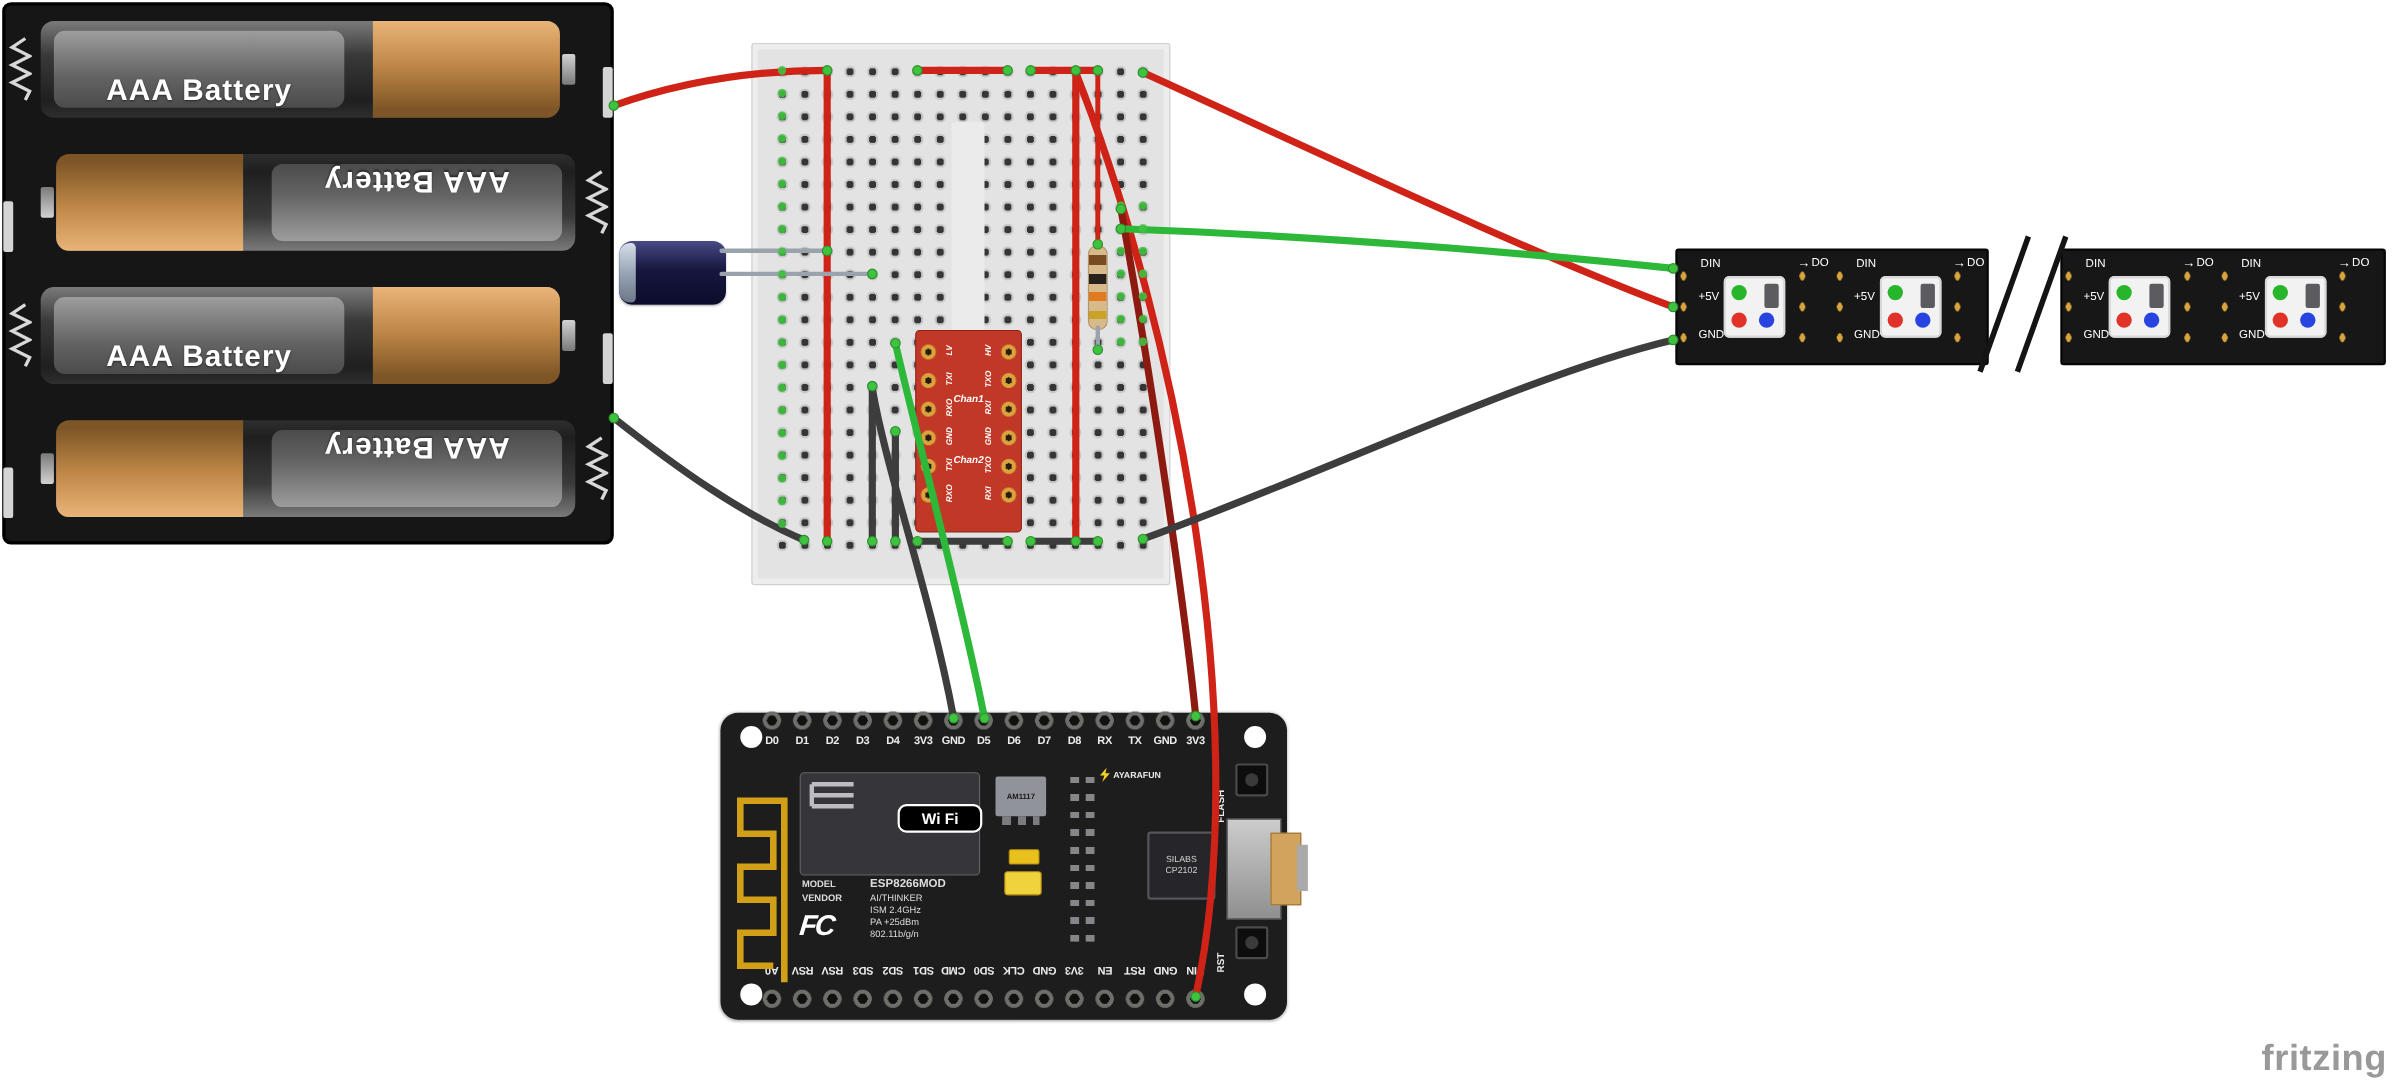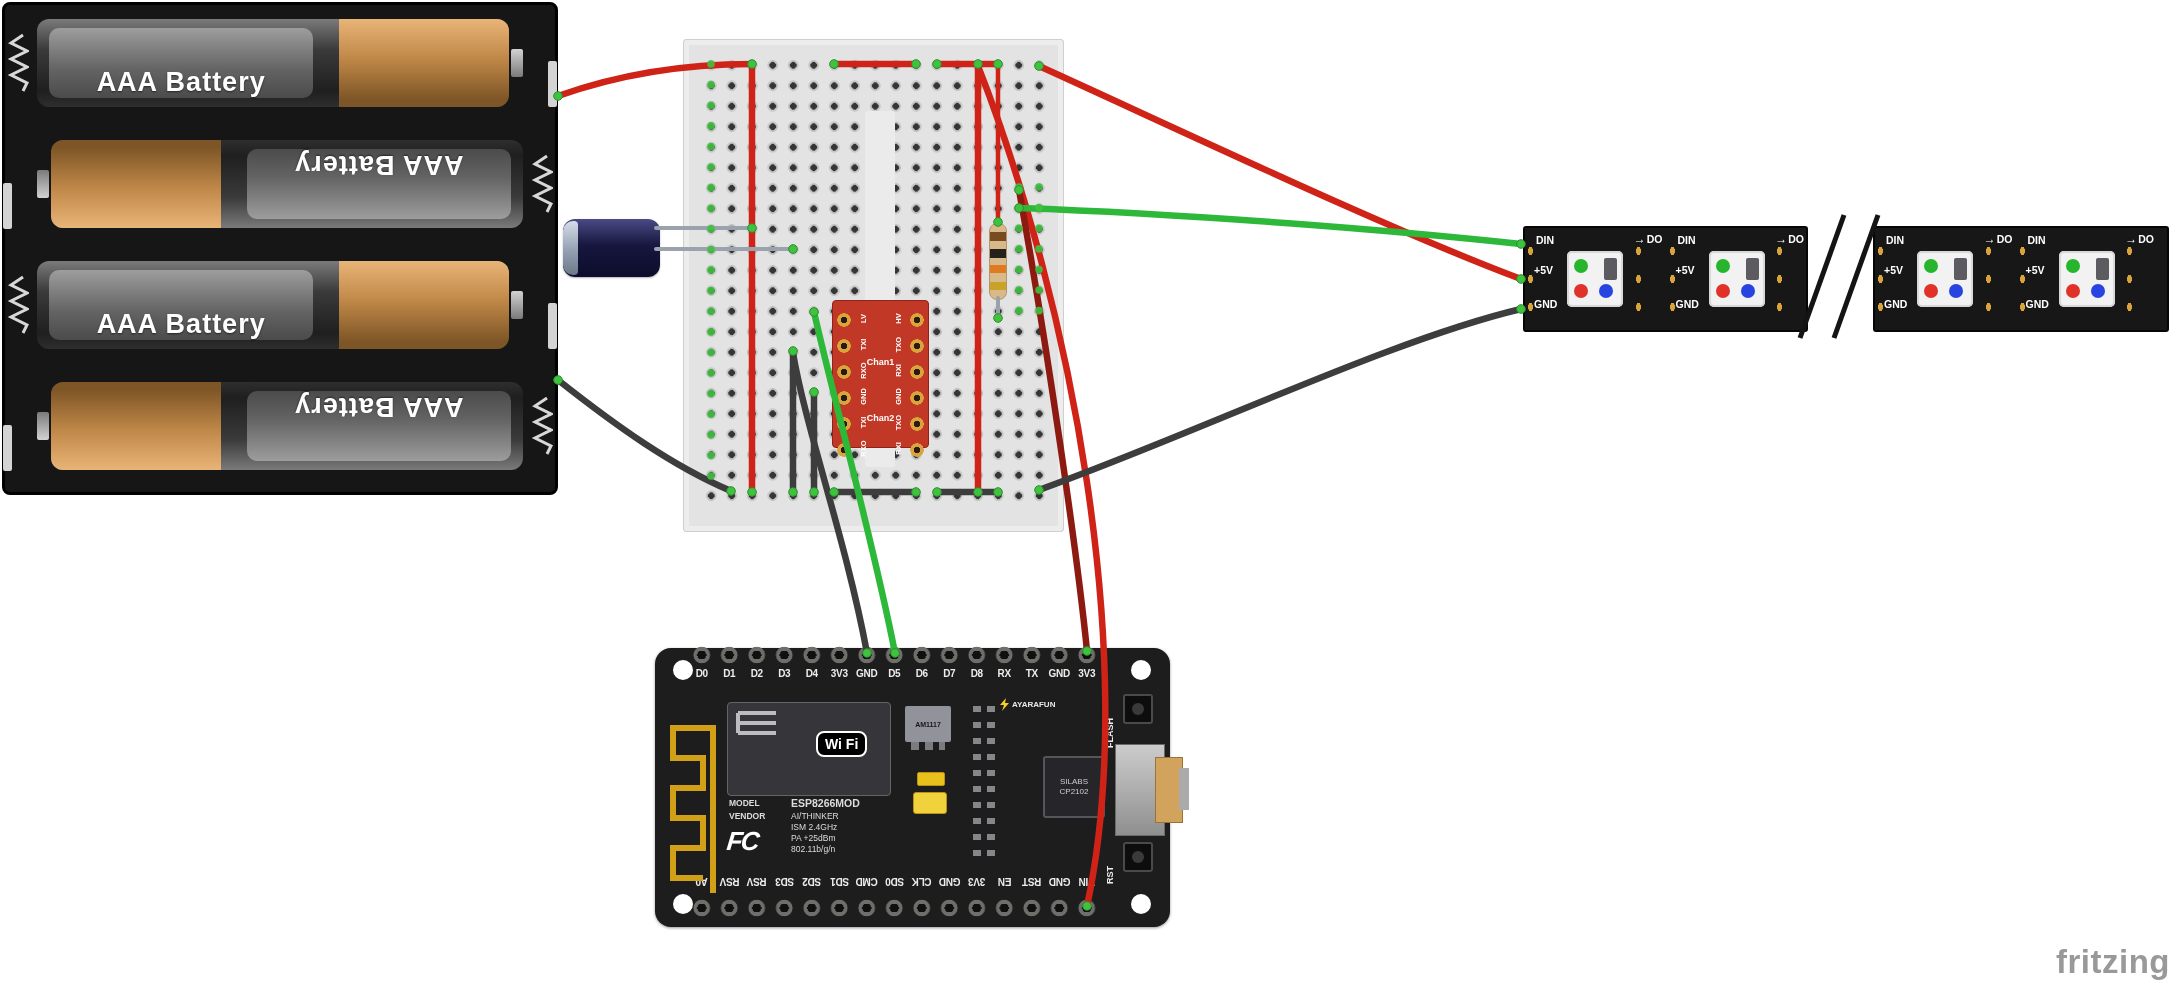--- a/index.html
+++ b/index.html
@@ -37,22 +37,22 @@
   .capacitor{position:absolute;left:563px;top:219px;width:97px;height:58px;border-radius:12px;
              background:linear-gradient(180deg,#4a4a86,#17173f 45%,#0c0c2c);box-shadow:0 1px 2px rgba(0,0,0,.3);}
   .cap-cap{position:absolute;left:0;top:2px;bottom:2px;width:15px;border-radius:10px 4px 4px 10px;
            background:linear-gradient(180deg,#d5dde8,#93a0b2 55%,#6d7888);}
   
   .resistor{position:absolute;left:989px;top:223px;width:18px;height:77px;border-radius:8px;
     background:linear-gradient(180deg,#d8b98a 0 11%,#7a4a21 11% 23%,#d8b98a 23% 34%,#26211c 34% 45%,
                #d8b98a 45% 55%,#e07a20 55% 66%,#d8b98a 66% 78%,#c9a227 78% 88%,#d8b98a 88% 100%);
     border:1px solid #b39468;box-sizing:border-box;}
   
-  .level-converter{position:absolute;left:832px;top:300px;width:97px;height:148px;background:#c13926;
-                   border:1px solid #8e2417;border-radius:4px;box-sizing:border-box;}
+  .level-converter{position:absolute;left:832px;top:300px;width:97px;height:184px;background:#c13926;
+                   border:1px solid #8e2417;border-radius:4px;box-sizing:border-box;font-style:italic;}
   .lc-pads{position:absolute;top:6px;width:18px;height:156px;background-repeat:repeat-y;
     background-image:radial-gradient(circle 7px at 9px 13px,#2b1a10 0 3px,#d9a43b 3px 6.5px,rgba(0,0,0,0) 7px);
     background-size:18px 26px;}
   .lc-pads.left{left:2px}.lc-pads.right{right:2px}
   .lc-labs{position:absolute;top:6px;width:26px;height:156px;}
   .lc-labs.left{left:17px}.lc-labs.right{right:17px}
   .lc-labs span{position:absolute;left:0;width:26px;text-align:center;transform:rotate(-90deg);
                 font-weight:bold;font-size:7.5px;color:#fff;}
   .lc-labs span:nth-child(1){top:7px}.lc-labs span:nth-child(2){top:33px}
   .lc-labs span:nth-child(3){top:59px}.lc-labs span:nth-child(4){top:85px}
@@ -69,21 +69,21 @@
   .pinrow.top{top:-3px}.pinrow.bottom{top:250px}
   .pinlabels{position:absolute;left:33px;font-weight:bold;font-size:10px;color:#ececec;
              white-space:nowrap;letter-spacing:-0.3px;}
   .pinlabels.top{top:20px}.pinlabels.bottom{top:228px}
   .pinlabels span{display:inline-block;width:27.5px;text-align:center;}
   .pinlabels.bottom span{transform:rotate(180deg);}
   .antenna{position:absolute;left:6px;top:50px;}
   .shield{position:absolute;left:72px;top:54px;width:162px;height:92px;background:#36363a;
           border:1px solid #63636a;border-radius:4px;}
   .wifi-logo{position:absolute;left:88px;top:28px;background:#000;color:#fff;border:2px solid #fff;
-             border-radius:8px;padding:3px 7px;font-weight:bold;font-size:14px;white-space:nowrap;}
+             border-radius:8px;padding:3px 20px;font-weight:bold;font-size:14px;white-space:nowrap;}
   .nm-txt{position:absolute;color:#dcdcdc;font-size:8.5px;line-height:11px;white-space:nowrap;}
   .nm-txt.bold{font-weight:bold;text-align:right;}
   .fcc{position:absolute;left:72px;top:178px;color:#fff;font-weight:bold;font-style:italic;
        font-size:26px;transform:skewX(-6deg);letter-spacing:-2px;}
   .reg{position:absolute;left:250px;top:58px;width:46px;height:36px;background:#90949a;border-radius:2px;
        display:flex;align-items:center;justify-content:center;font-size:7px;color:#17171b;font-weight:bold;}
   .reg:after{content:"";position:absolute;left:6px;right:6px;bottom:-8px;height:8px;
        background:repeating-linear-gradient(90deg,#7c7c80 0 8px,transparent 8px 14px);}
   .yel1{position:absolute;left:262px;top:124px;width:26px;height:12px;background:#e8c11c;border:1px solid #b89210;border-radius:2px;}
   .yel2{position:absolute;left:258px;top:144px;width:32px;height:20px;background:#f0d23c;border:1px solid #b89210;border-radius:3px;}
@@ -107,21 +107,21 @@
   
   .strip{position:absolute;top:226px;height:106px;display:flex;background:#171717;
          border:2px solid #060606;border-radius:3px;box-sizing:border-box;}
   .stripA{left:1523px;width:285px;}
   .stripB{left:1873px;width:296px;}
   .seg{position:relative;width:141.5px;height:100%;flex:none;}
   .pads{position:absolute;width:9px;height:84px;top:9px;background-repeat:repeat-y;
     background-image:radial-gradient(ellipse 3.5px 6px at 4.5px 14px,#d9a43b 0 68%,rgba(0,0,0,0) 72%);
     background-size:9px 28px;}
   .pads.pl{left:1px}.pads.pr{right:24px}
-  .sl{position:absolute;color:#fff;font-size:10.5px;font-weight:bold;}
+  .sl{position:absolute;color:#fff;font-size:10.5px;font-weight:normal;margin-left:10px;}
   .sl.din{left:11px;top:6px}.sl.v5{left:9px;top:36px}.sl.gnd{left:9px;top:70px}
   .sl.do{right:4px;top:5px;display:flex;align-items:center;gap:1px;}
   .sl.do .arr{font-style:normal;font-size:12px;line-height:10px;}
   .led{position:absolute;left:42px;top:23px;width:56px;height:56px;background:#f2f2f2;border-radius:5px;
        box-shadow:inset 0 0 0 2px #d8d8d8;}
   .led i{position:absolute;border-radius:50%;display:block;}
   .led .dg{left:7px;top:8px;width:14px;height:14px;background:#27b52b;}
   .led .dr{left:7px;top:33px;width:14px;height:14px;background:#e03228;}
   .led .db{left:32px;top:33px;width:14px;height:14px;background:#2743e0;}
   .led .dc{left:37px;top:7px;width:13px;height:22px;border-radius:2px;background:#5c5c60;}

